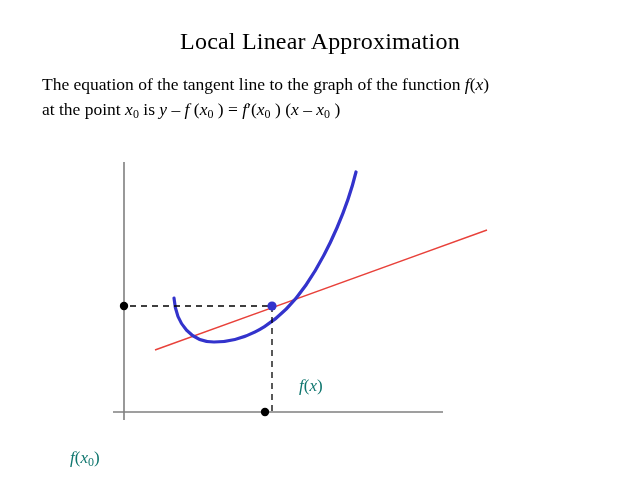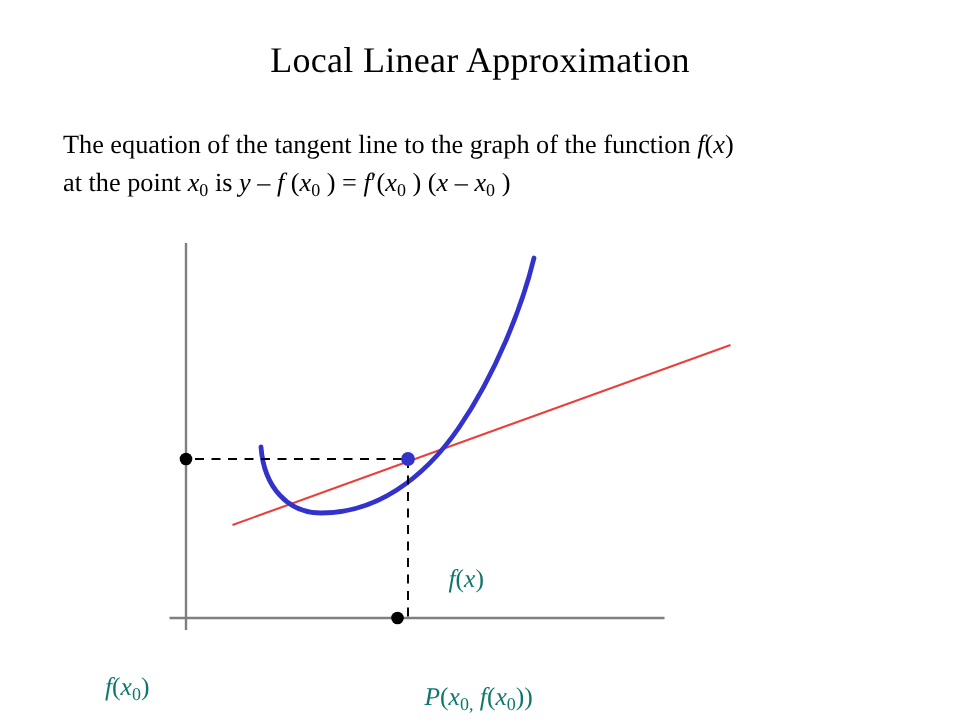--- a/index.html
+++ b/index.html
@@ -27,21 +27,21 @@
     width: 640px;
     text-align: center;
     font-size: 24px;
     font-family: "Liberation Serif", serif;
     color: #000000;
     letter-spacing: 0.2px;
   }
   #body-text {
     position: absolute;
     left: 42px;
-    top: 84px;
+    top: 72px;
     width: 570px;
     font-size: 17.5px;
     line-height: 25px;
     color: #000000;
   }
   .it { font-style: italic; }
   .subn {
     font-size: 12px;
     vertical-align: -0.28em;
     font-style: normal;
@@ -104,20 +104,17 @@
 
     <div class="lbl" id="lbl-fx">
       <span class="it">f</span><span>(</span><span class="it">x</span><span>)</span>
     </div>
 
 
     <div class="lbl" id="lbl-fx0">
       <span class="it">f</span><span>(</span><span class="it">x</span><span class="subn">0</span><span>)</span>
     </div>
 
-    <div class="lbl" id="lbl-point">
-      <span class="it">P</span><span>(</span><span class="it">x</span><span class="subn">0,</span><span> </span><span class="it">f</span><span>(</span><span class="it">x</span><span class="subn">0</span><span>))</span>
-    </div>
 
     
   </div>
 
 </div>
 
 </body></html>

